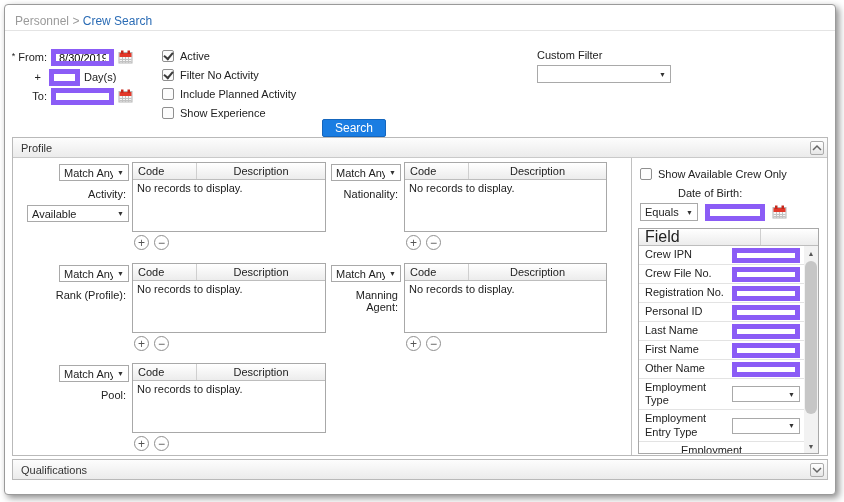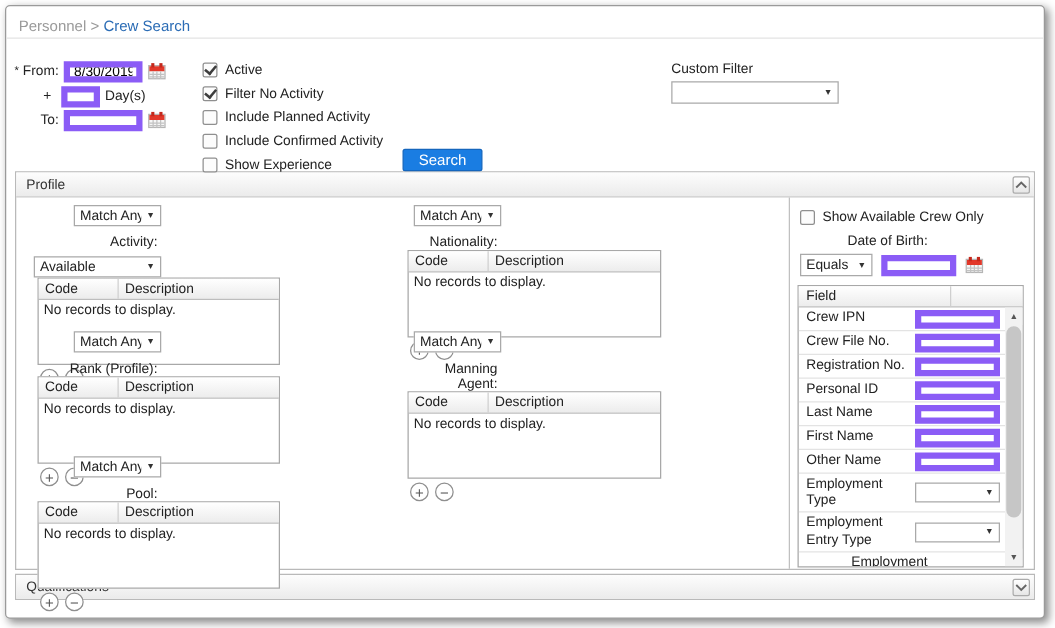--- a/index.html
+++ b/index.html
@@ -46,47 +46,47 @@
   .collapse-btn { width:14px; height:14px; border:1px solid #ababab; border-radius:2px;
     background:linear-gradient(#fff,#e6e6e6); display:flex; align-items:center;
     justify-content:center; cursor:pointer; }
   .quals-bar { margin:3px 7px 0; border:1px solid #b9b9b9; }
 
   
   .profile-body { display:flex; height:298px; border-top:1px solid #c9c9c9; }
   .groups-area { position:relative; flex:1; }
   .right-panel { width:196px; border-left:1px solid #c0c0c0; position:relative; }
 
-  .filter-group { display:flex; position:absolute;flex-direction:column; }
+  .filter-group { display:flex; position:absolute; }
   .fg-left  { width:102px; }
   .fg-left.narrow { width:78px; }
   .fg-match { display:flex; justify-content:flex-end; margin-top:2px; }
   .fg-match .fake-select { width:70px; }
   .fg-label { margin-top:7px; font-size:11px; text-align:right; padding-right:3px; }
   .fg-extra { margin-top:5px; }
   .fg-extra .fake-select { width:102px; }
   .fg-right { margin-left:3px; }
   .mini-table { border:1px solid #a8a8a8; background:#fff; }
   .mini-table.w1 { width:194px; }
   .mini-table.w2 { width:203px; }
   .mt-head { display:flex; height:17px; background:linear-gradient(#ffffff,#ececec);
-    border-bottom:1px solid #bdbdbd; font-size:11px; align-items:center; }
+    border-bottom:1px solid #bdbdbd; font-size:11px; align-items:center;text-align:center; }
   .mt-c1 { width:64px; padding:0 5px; border-right:1px solid #cfcfcf; height:100%; display:flex; align-items:center; }
   .mt-c2 { flex:1; padding:0 5px; }
   .mt-body { height:51px; font-size:11px; padding:2px 4px; color:#222; }
   .pm-row { margin-top:3px; padding-left:2px; display:flex; gap:5px; }
   .pm-btn { width:15px; height:15px; border-radius:50%; border:1px solid #8f8f8f; background:#fff;
     color:#555; font-size:12px; line-height:1; display:flex; align-items:center; justify-content:center; cursor:pointer; }
 
   
   .rp-pad { position:absolute; left:8px; }
   .field-table { position:absolute; left:6px; top:70px; width:181px; height:226px;
     border:1px solid #a8a8a8; background:#fff; }
   .ft-head { display:flex; height:17px; background:linear-gradient(#ffffff,#ececec);
-    border-bottom:1px solid #bdbdbd; font-size:11px; }
+    border-bottom:1px solid #bdbdbd; font-size:16px; }
   .ft-h1 { width:122px; padding:0 6px; border-right:1px solid #cfcfcf; height:100%; display:flex; align-items:center; }
   .ft-h2 { flex:1; }
   .ft-body { position:relative; height:207px; overflow:hidden; padding-right:14px; }
   .ft-row { display:flex; align-items:center; border-bottom:1px solid #e3e3e3; min-height:19px; font-size:11px; }
   .ft-label { width:93px; padding:2px 2px 2px 6px; color:#222; line-height:1.2; }
   .ft-ctl { flex:1; padding-right:4px; }
   .ft-ctl .txt { height:15px; }
   .ft-ctl .fake-select { height:16px; }
   .ft-row.tall { min-height:28px; }
   .ft-row.cut { border-bottom:none;flex-direction:column; }
@@ -150,24 +150,20 @@
       <div class="cb-row">
         <div class="checkbox checked"></div>
         <span class="cb-label">Filter No Activity</span>
       </div>
       <div class="cb-row">
         <div class="checkbox"></div>
         <span class="cb-label">Include Planned Activity</span>
       </div>
       <div class="cb-row">
         <div class="checkbox"></div>
-        <span class="cb-label">Include Confirmed Activity</span>
-      </div>
-      <div class="cb-row">
-        <div class="checkbox"></div>
         <span class="cb-label">Show Experience</span>
       </div>
     </div>
 
     <div class="btn-search abs" style="left:317px;top:88px;">Search</div>
 
     <div class="abs" style="left:532px;top:18px;font-size:11px;">Custom Filter</div>
     <div class="fake-select abs" style="left:532px;top:34px;width:134px;height:18px;">
       <span class="sel-text"></span>
       <span class="arr">▼</span>

